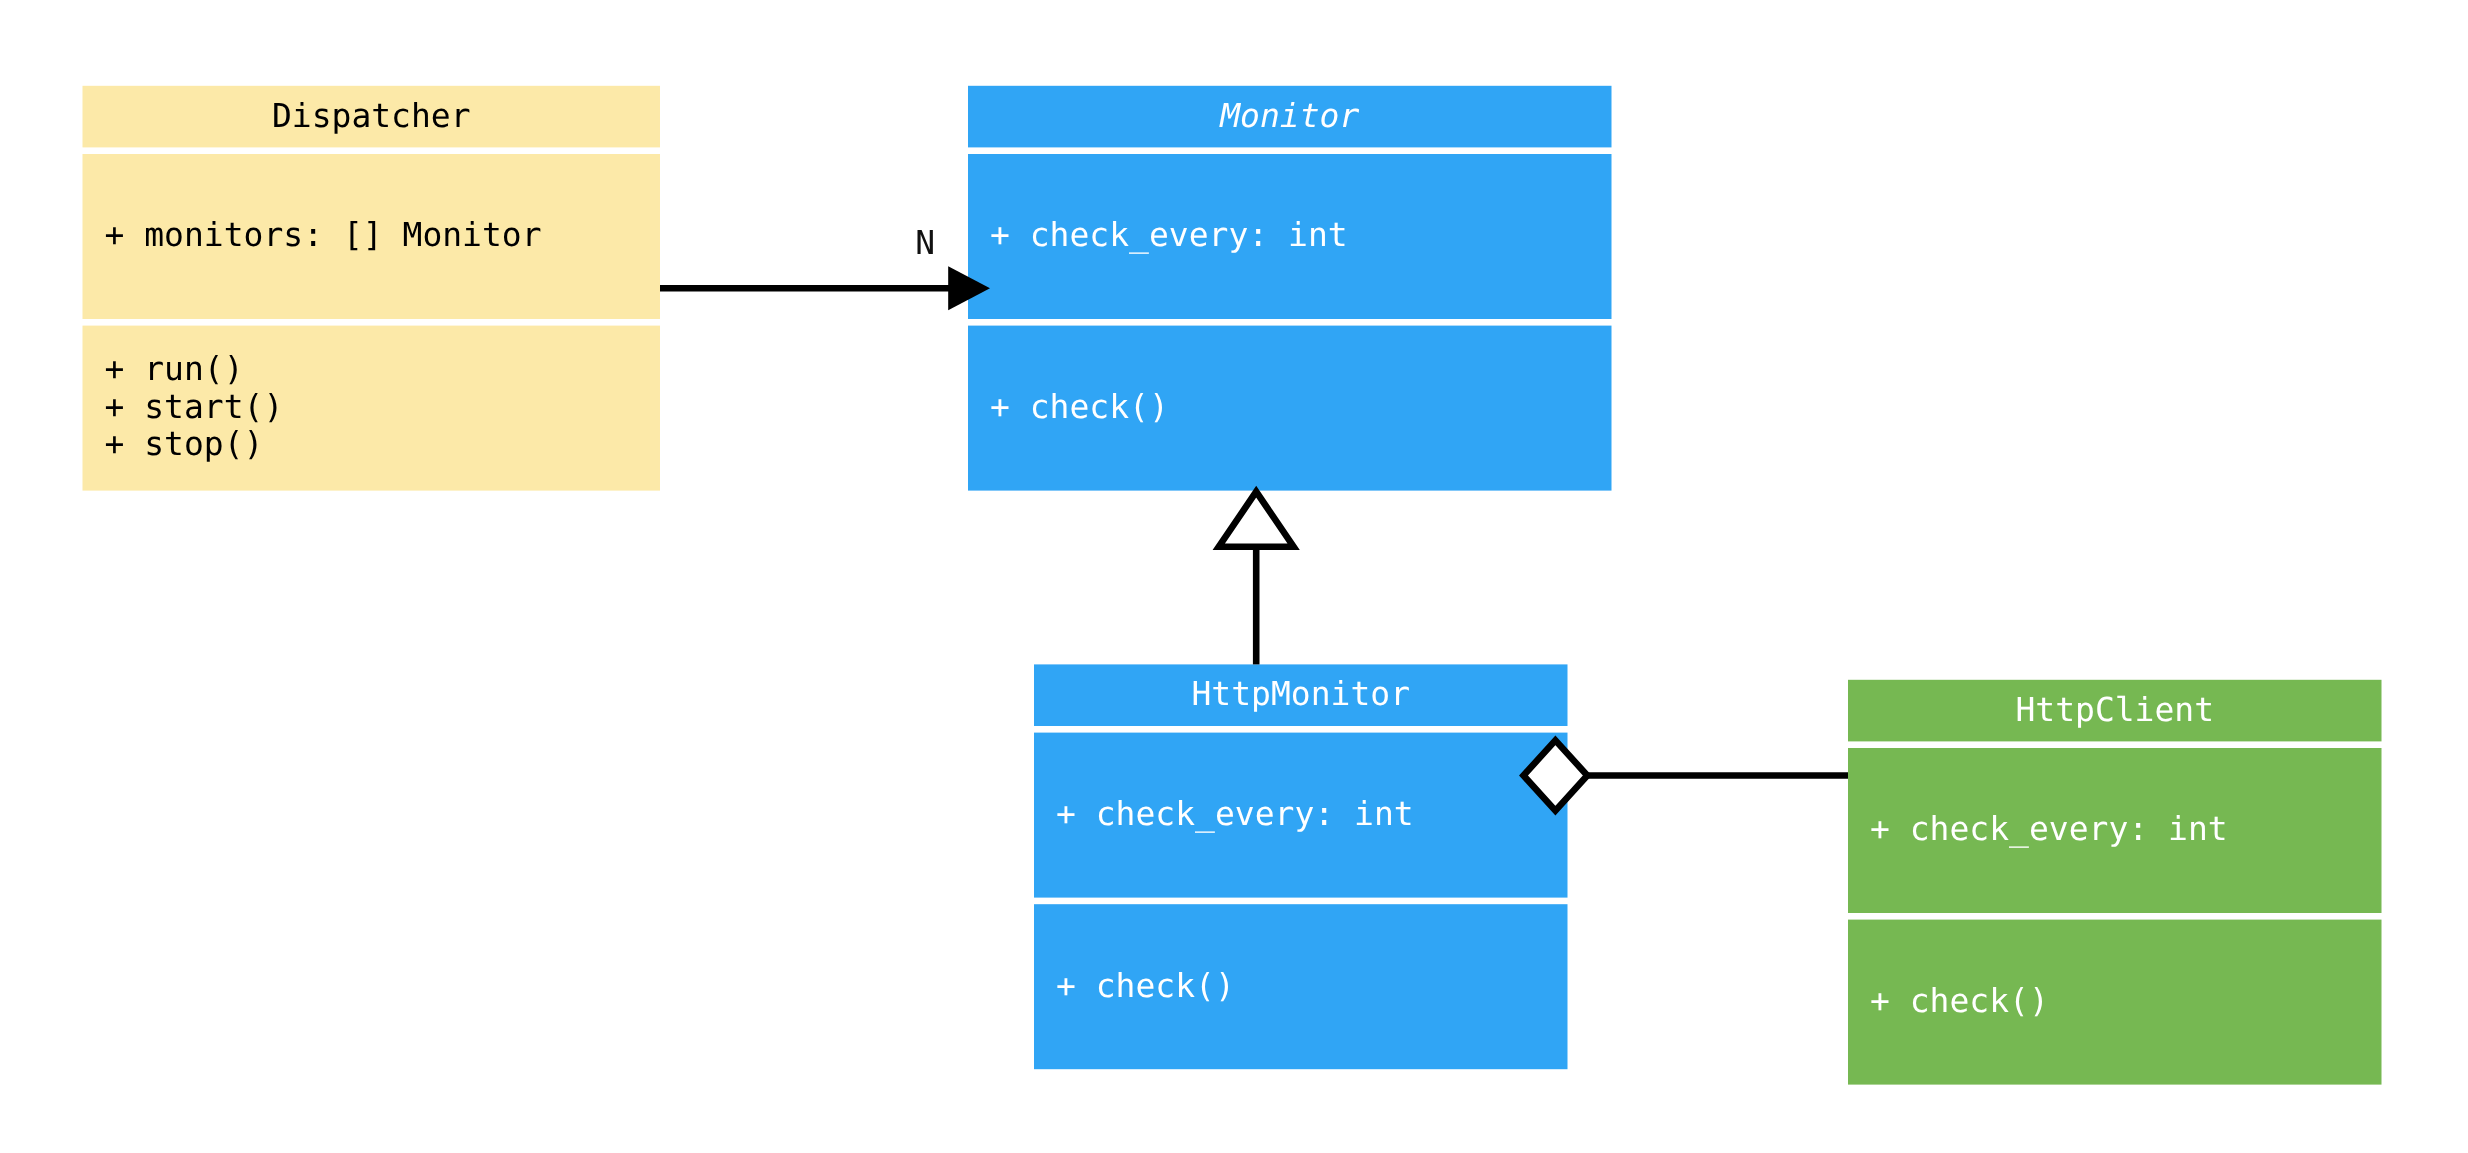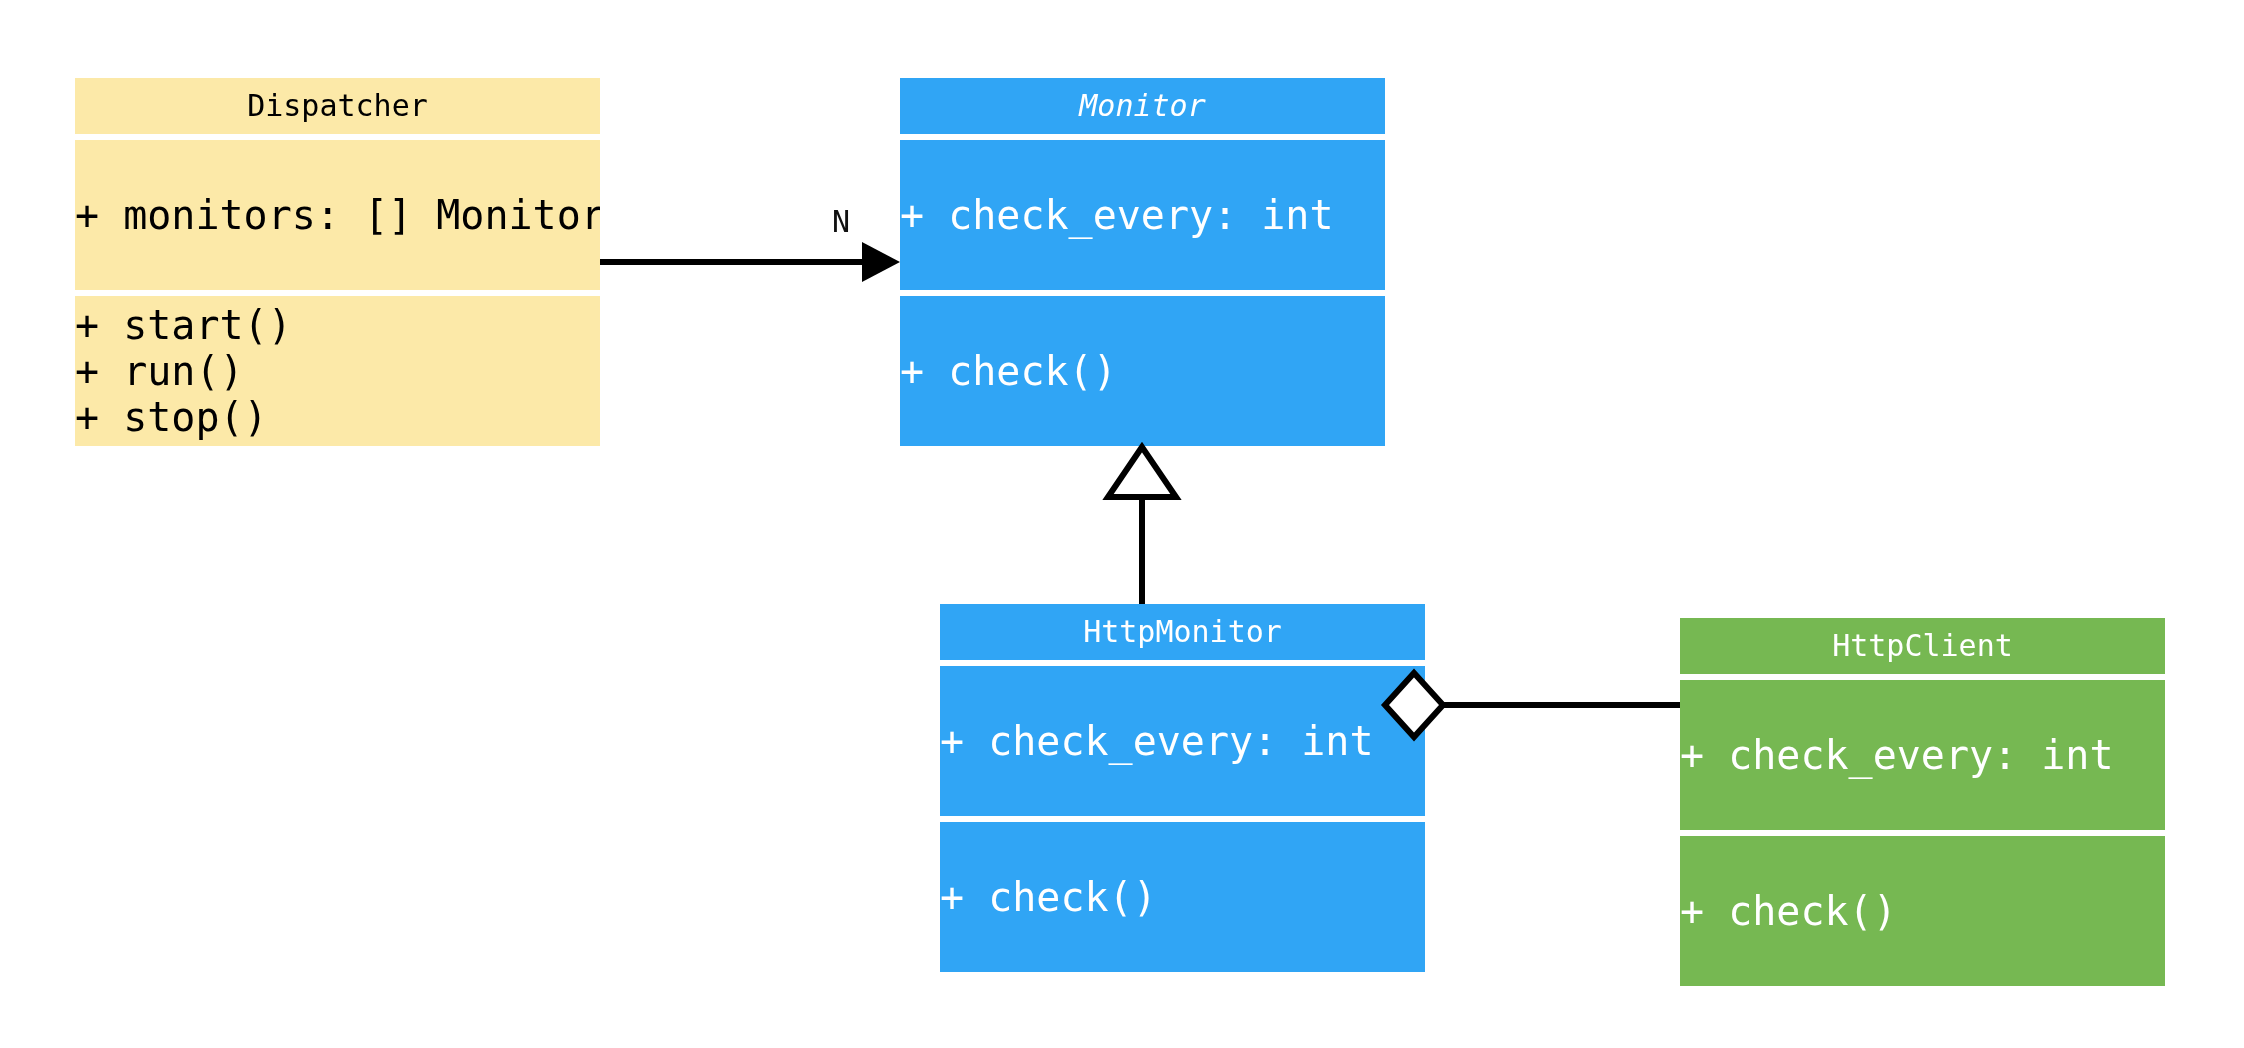--- a/index.html
+++ b/index.html
@@ -47,23 +47,24 @@
 
   .class-name {
     font-size: 30px;
     letter-spacing: 0px;
     white-space: pre;
     line-height: 1;
   }
   .class-name.abstract { font-style: italic; }
 
   .member {
-    font-size: 40px;
+    font-size: 30px;
     white-space: pre;
     line-height: 1.15;
+    padding-left: 20px;
   }
   .member-list {
     display: flex;
     flex-direction: column;
     justify-content: center;
   }
 
   
   .fill-yellow { --fill: #fce9a8; color: #000000; }
   .fill-blue   { --fill: #30a5f5; color: #ffffff; }
@@ -91,27 +92,27 @@
 <div id="canvas">
 
   <div class="uml-class fill-yellow" style="left:75px; top:78px; width:525px; height:369px;">
     <div class="compartment c-title">
       <span class="class-name">Dispatcher</span>
     </div>
     <div class="compartment c-attrs member-list">
       <div class="member">+ monitors: [] Monitor</div>
     </div>
     <div class="compartment c-ops member-list">
+      <div class="member">+ run()</div>
       <div class="member">+ start()</div>
-      <div class="member">+ run()</div>
       <div class="member">+ stop()</div>
     </div>
   </div>
 
-  <div class="uml-class fill-blue" style="left:900px; top:78px; width:485px; height:369px;">
+  <div class="uml-class fill-blue" style="left:880px; top:78px; width:585px; height:369px;">
     <div class="compartment c-title">
       <span class="class-name abstract">Monitor</span>
     </div>
     <div class="compartment c-attrs member-list">
       <div class="member">+ check_every: int</div>
     </div>
     <div class="compartment c-ops member-list">
       <div class="member">+ check()</div>
     </div>
   </div>

